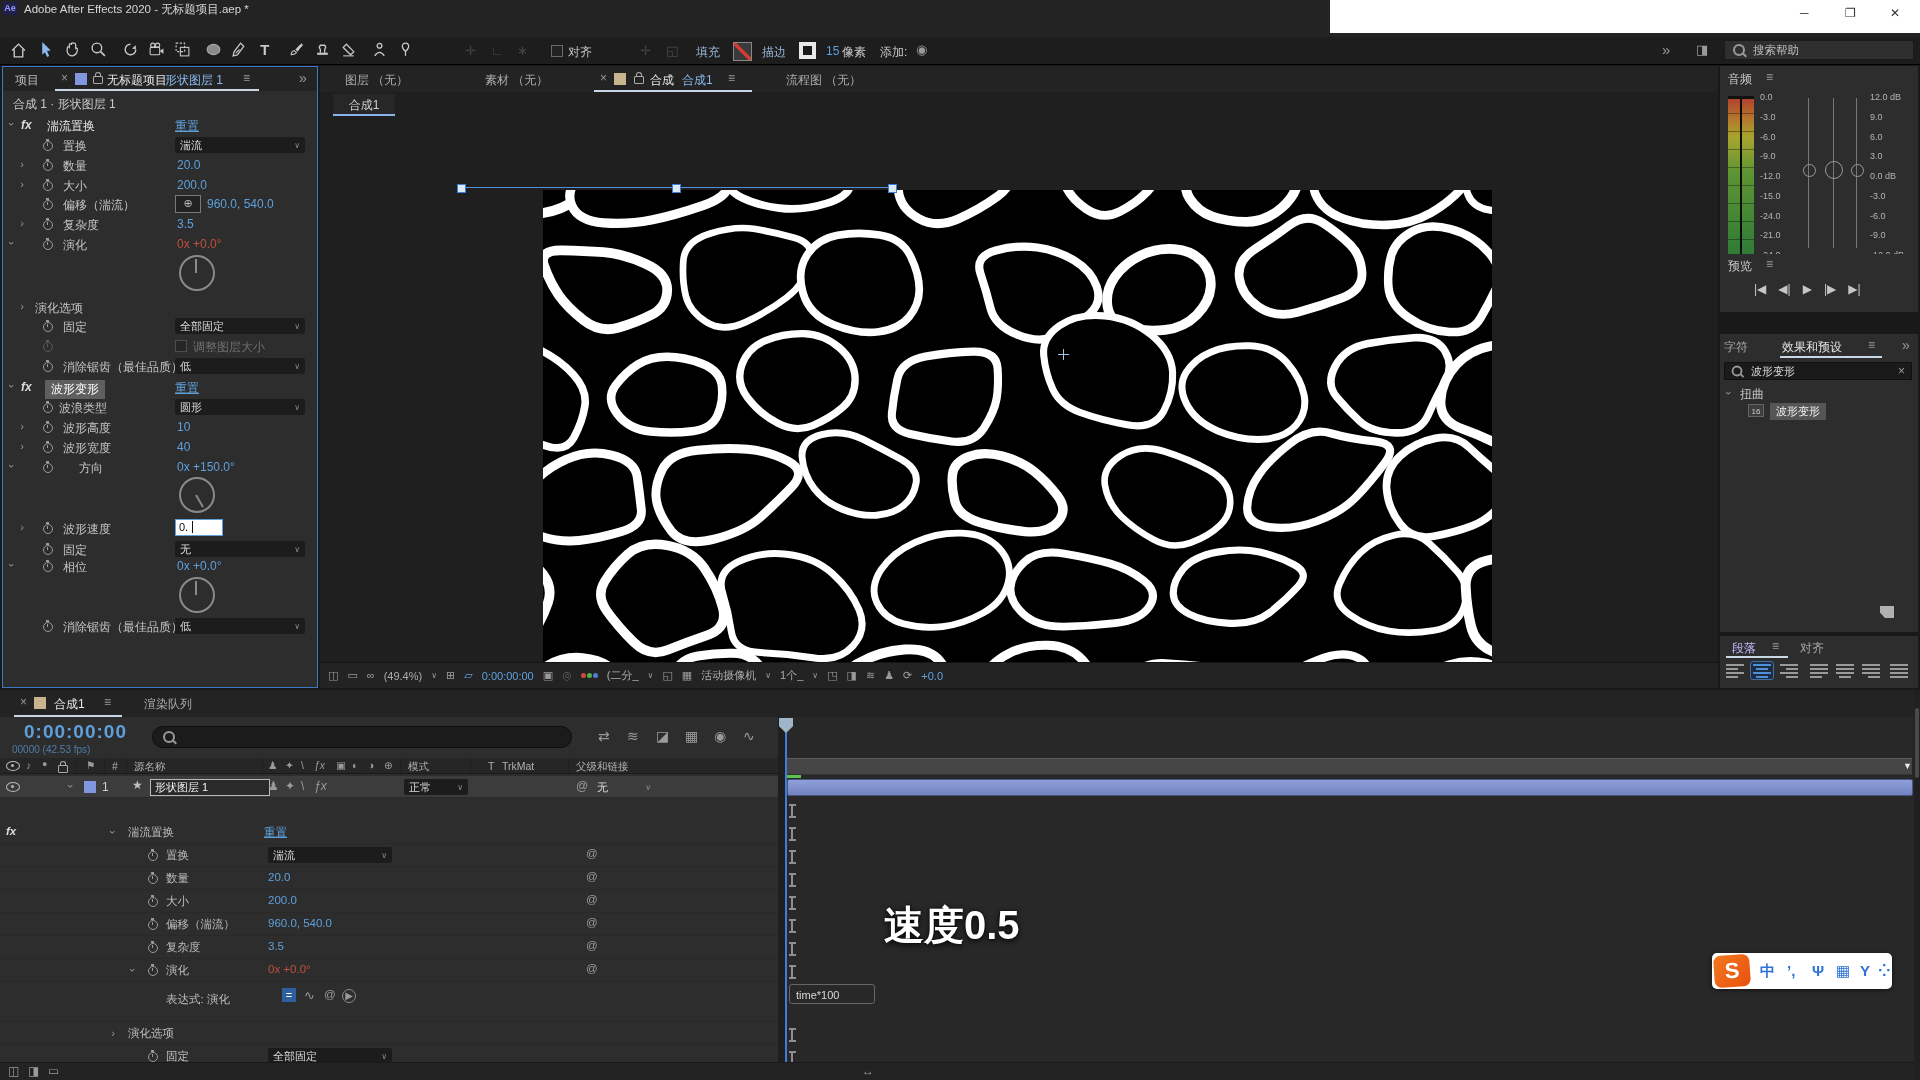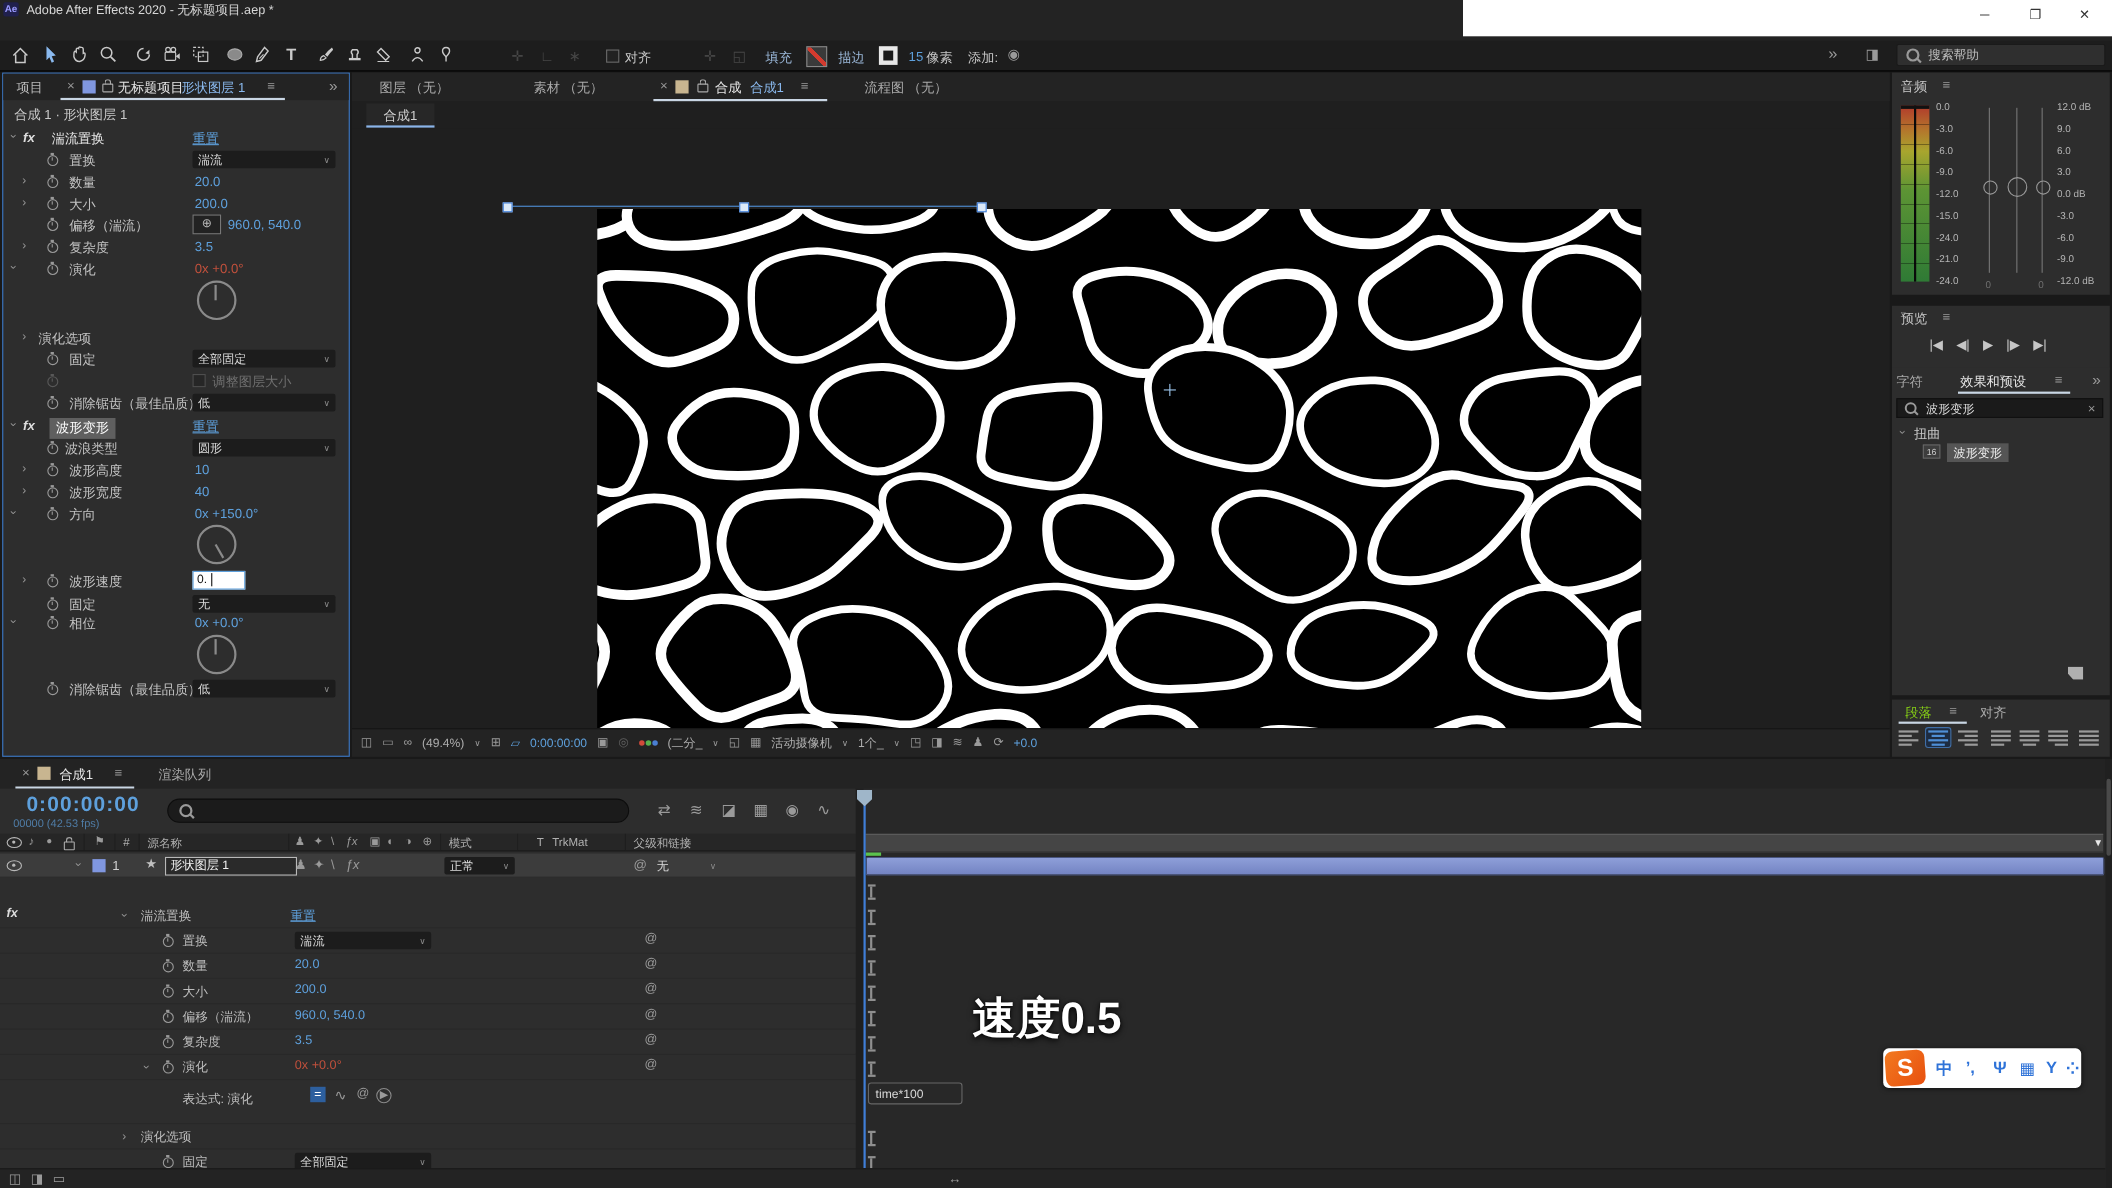--- a/index.html
+++ b/index.html
@@ -254,21 +254,21 @@
   </div>
   <div class="ecrow" style="top:370px">
     <span class="tw" style="left:14px;top:3px">›</span>
     <span class="sw" style="left:40px;top:6px"></span>
     <span class="lab" style="left:60px">波形宽度</span>
     <span class="lab blue" style="left:174px">40</span>
   </div>
   <div class="ecrow" style="top:390px">
     <span class="tw open" style="left:4px;top:3px">›</span>
     <span class="sw" style="left:40px;top:6px"></span>
-    <span class="lab" style="left:60px">方向</span>
+    <span class="lab" style="left:76px">方向</span>
     <span class="lab blue" style="left:174px">0x +150.0°</span>
   </div>
   <div class="dial" style="left:176px;top:410px">
       <i style="transform:rotate(150deg)"></i>
     </div>
   <div class="ecrow" style="top:451px">
     <span class="tw" style="left:14px;top:3px">›</span>
     <span class="sw" style="left:40px;top:6px"></span>
     <span class="lab" style="left:60px">波形速度</span>
     <div class="abs" style="left:172px;top:1px;width:40px;height:15px;background:#fff;border:1px solid #5ea0dc;color:#111;font-size:11px;padding:0 3px;line-height:15px">
@@ -455,21 +455,21 @@
         <span>0.0 dB</span>
         <span>-3.0</span>
       <span>-6.0</span>
         <span>-9.0</span>
         <span>-12.0 dB</span>
     </div>
     <span class="abs dim" style="left:85px;top:188px;font-size:9px">0</span>
     <span class="abs dim" style="left:133px;top:188px;font-size:9px">0</span>
   </div>
 
-  <div class="panel" style="left:0;top:212px;width:198px;height:58px">
+  <div class="panel" style="left:0;top:188px;width:198px;height:58px">
     <span class="abs" style="left:8px;top:4px;color:#c8c8c8">预览</span>
     <span class="abs ic" style="left:46px;top:4px">≡</span>
     <div class="abs" style="left:34px;top:28px;display:flex;gap:12px;font-size:12px;color:#c6c6c6">
       <span>|◀</span>
       <span>◀|</span>
       <span>▶</span>
       <span>|▶</span>
       <span>▶|</span>
     </div>
   </div>
@@ -488,21 +488,21 @@
     <span class="tw open" style="left:4px;top:53px">›</span>
     <span class="abs" style="left:20px;top:52px;color:#c8c8c8">扭曲</span>
     <div class="abs" style="left:0;top:68px;width:198px;height:18px">
       <span class="abs" style="left:28px;top:2px;width:16px;height:13px;background:#3d3d3d;border:1px solid #666;color:#ccc;font-size:8px;text-align:center;line-height:13px;box-sizing:border-box">16</span>
       <span class="abs" style="left:50px;top:1px;background:#555;color:#f0f0f0;font-size:11px;padding:1px 6px">波形变形</span>
     </div>
     <div class="abs" style="left:160px;top:272px;width:14px;height:12px;background:#b0b0b0;clip-path:polygon(0 0,100% 0,100% 100%,35% 100%,0 55%)"></div>
   </div>
 
   <div class="panel" style="left:0;top:570px;width:198px;height:52px">
-    <span class="abs" style="left:12px;top:4px;color:#84cc16">段落</span>
+    <span class="abs" style="left:12px;top:4px;color:#c4b5fd">段落</span>
     <span class="abs ic" style="left:52px;top:4px">≡</span>
     <div class="tabunderline" style="left:6px;top:20px;width:62px"></div>
     <span class="abs" style="left:80px;top:4px;color:#ababab">对齐</span>
     <div class="pbtn" style="left:4px;top:26px">
         <i style="width:100%"></i>
         <i style="width:65%;align-self:flex-start"></i>
         <i style="width:100%"></i>
         <i style="width:65%;align-self:flex-start"></i>
       </div>
     <div class="pbtn sel" style="left:31px;top:26px">

